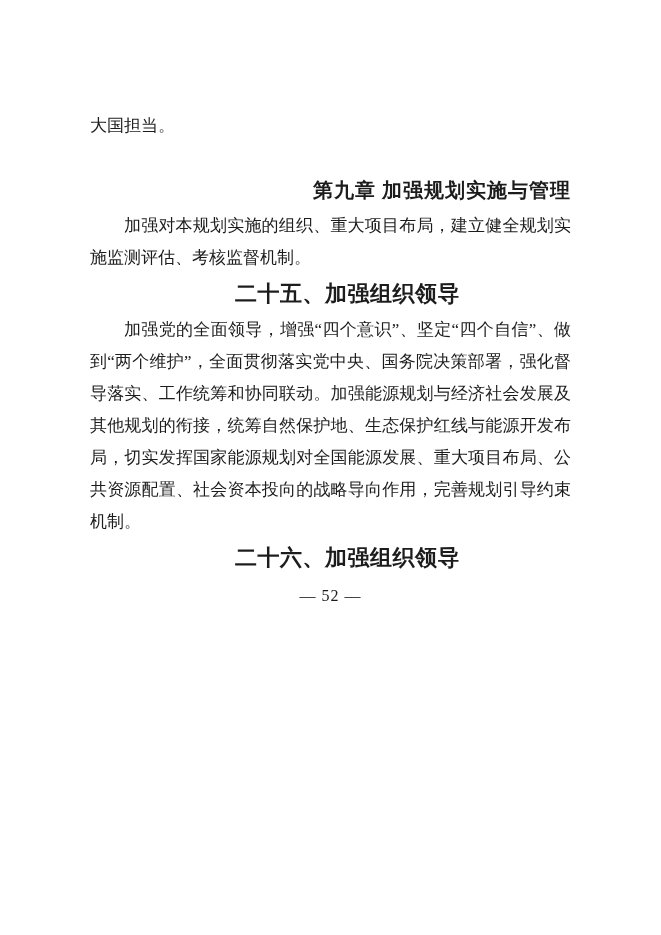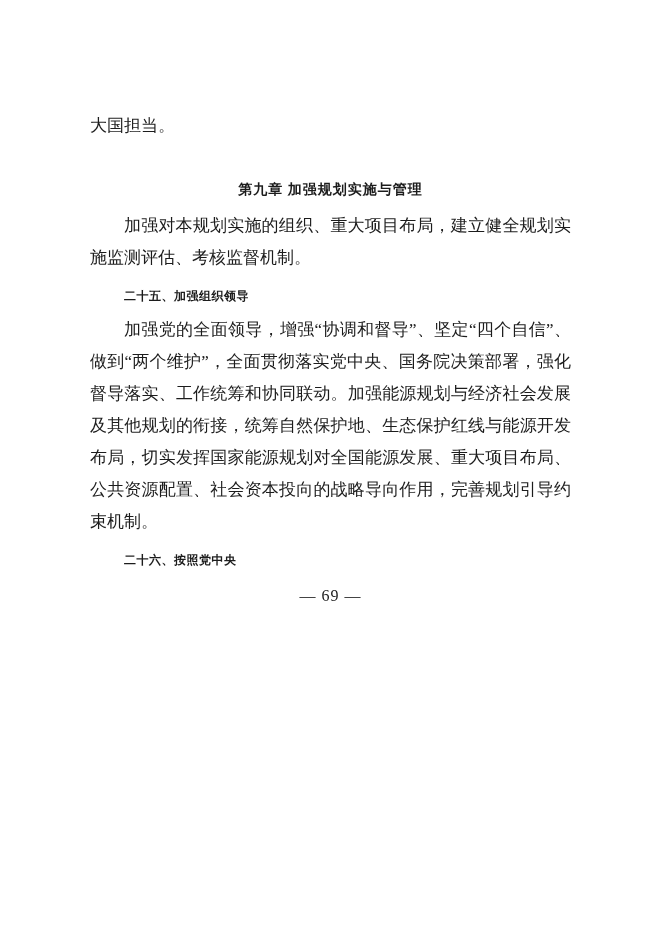--- a/index.html
+++ b/index.html
@@ -22,36 +22,37 @@
     font-size: 17px;
     line-height: 32px;
     text-align: justify;
     text-justify: inter-ideograph;
     margin: 0;
   }
   .indent {
     text-indent: 34px;
   }
   .chapter-title {
-    font-size: 14px;
+    font-size: 20px;
     font-weight: bold;
-    text-align: center;
+    text-align: right;
     line-height: 32px;
     letter-spacing: 1px;
     margin: 32px 0 4px 0;
     font-family: "Liberation Serif", "DejaVu Serif", serif;
   }
   .section-heading {
-    font-size: 12px;
+    font-size: 22px;
     font-weight: bold;
     line-height: 32px;
     margin: 6px 0 2px 0;
     padding-left: 34px;
-    font-family: Liberation Serif, serif;
+    font-family: Liberation Mono, monospace;
     letter-spacing: 0.5px;
+    text-align: center;
   }
   .page-footer {
     margin-top: 4px;
     text-align: center;
     font-size: 16px;
     line-height: 32px;
     letter-spacing: 1px;
     color: #1c1c1c;
   }
 </style>
@@ -61,20 +62,20 @@
 <div class="page">
 
   <p class="body-par">大国担当。</p>
 
   <h1 class="chapter-title">第九章 加强规划实施与管理</h1>
 
   <p class="body-par indent">加强对本规划实施的组织、重大项目布局，建立健全规划实施监测评估、考核监督机制。</p>
 
   <h2 class="section-heading">二十五、加强组织领导</h2>
 
-  <p class="body-par indent">加强党的全面领导，增强“协调和督导”、坚定“四个自信”、做到“两个维护”，全面贯彻落实党中央、国务院决策部署，强化督导落实、工作统筹和协同联动。加强能源规划与经济社会发展及其他规划的衔接，统筹自然保护地、生态保护红线与能源开发布局，切实发挥国家能源规划对全国能源发展、重大项目布局、公共资源配置、社会资本投向的战略导向作用，完善规划引导约束机制。</p>
+  <p class="body-par indent">加强党的全面领导，增强“四个意识”、坚定“四个自信”、做到“两个维护”，全面贯彻落实党中央、国务院决策部署，强化督导落实、工作统筹和协同联动。加强能源规划与经济社会发展及其他规划的衔接，统筹自然保护地、生态保护红线与能源开发布局，切实发挥国家能源规划对全国能源发展、重大项目布局、公共资源配置、社会资本投向的战略导向作用，完善规划引导约束机制。</p>
 
-  <h2 class="section-heading">二十六、按照党中央</h2>
+  <h2 class="section-heading">二十六、加强组织领导</h2>
 
 
-  <div class="page-footer">— 69 —</div>
+  <div class="page-footer">— 52 —</div>
 
 </div>
 
 </body></html>

